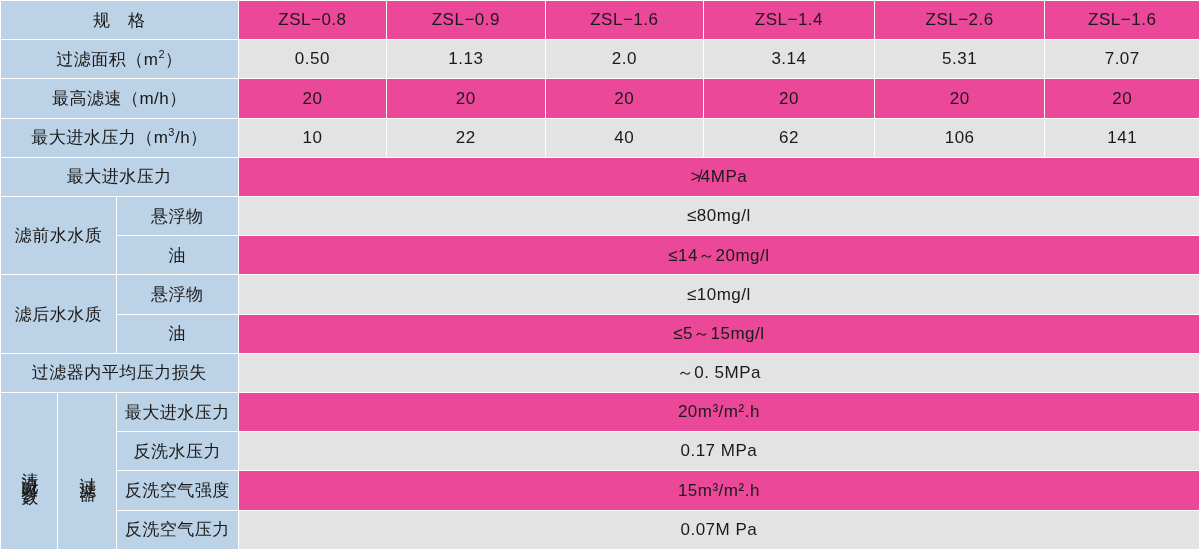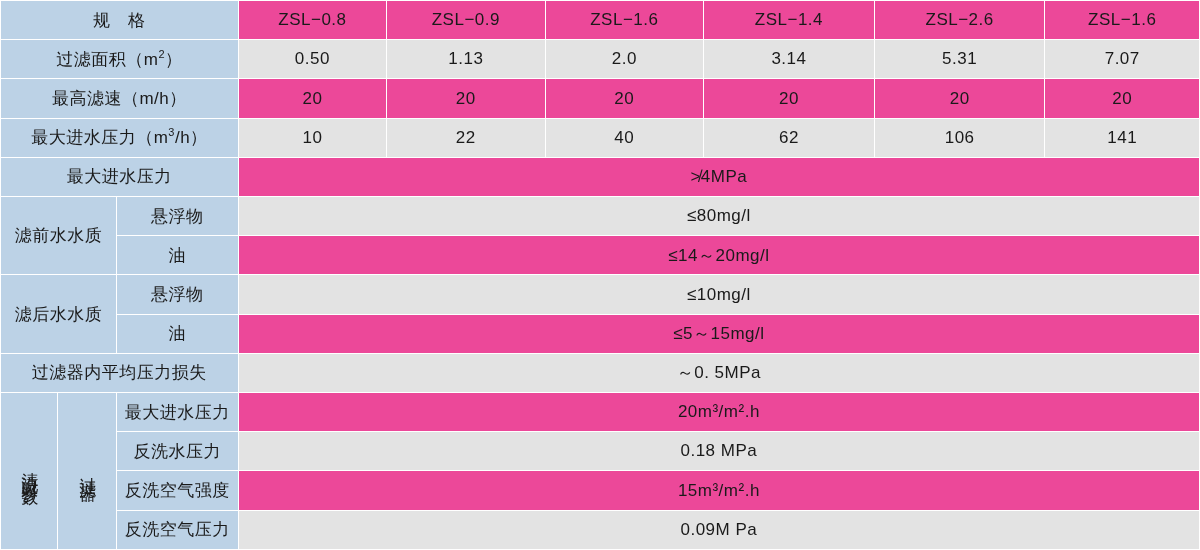--- a/index.html
+++ b/index.html
@@ -150,24 +150,24 @@
   </tr>
 
   <tr>
     <td class="vert-cell" rowspan="4"><span class="vert">清洗时参数</span></td>
     <td class="vert-cell" rowspan="4"><span class="vert">过滤器</span></td>
     <td class="lbl nowrap">最大进水压力</td>
     <td class="d-white" colspan="6">20m³/m².h</td>
   </tr>
   <tr>
     <td class="lbl nowrap">反洗水压力</td>
-    <td class="d-grey" colspan="6">0.18 MPa</td>
+    <td class="d-grey" colspan="6">0.17 MPa</td>
   </tr>
   <tr>
     <td class="lbl nowrap">反洗空气强度</td>
     <td class="d-white" colspan="6">15m³/m².h</td>
   </tr>
   <tr>
     <td class="lbl nowrap">反洗空气压力</td>
-    <td class="d-grey" colspan="6">0.09M Pa</td>
+    <td class="d-grey" colspan="6">0.07M Pa</td>
   </tr>
 </tbody>
   </table>
 
 </body></html>

